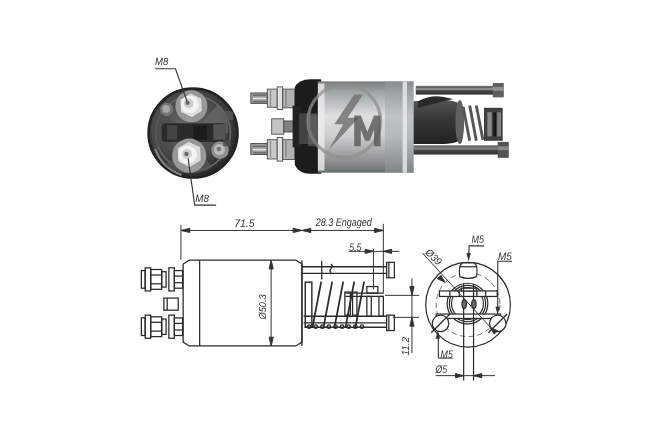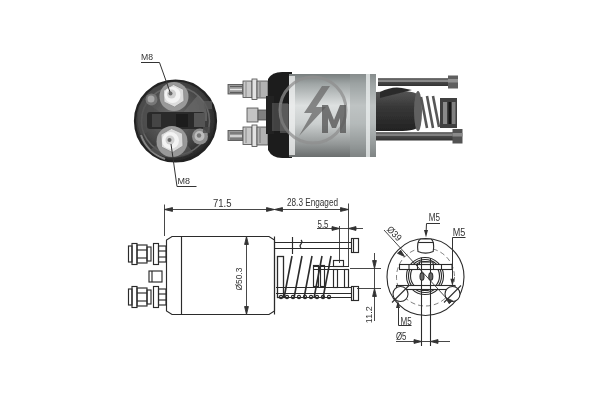--- a/index.html
+++ b/index.html
@@ -1,16 +1,16 @@
 <!DOCTYPE html>
 <html><head>
 <meta charset="utf-8">
 <style>
 html,body{margin:0;padding:0;background:#fff;}
-#stage{position:relative;width:600px;height:400px;background:#fff;overflow:hidden;}
+#stage{position:relative;width:600px;height:400px;background:#fff;overflow:hidden;font-style:italic;}
 svg text{font-family:"Liberation Sans",sans-serif;fill:#333;}
 </style>
 </head>
 <body>
 <div id="stage">
 <svg width="600" height="400" viewBox="0 0 600 400" xmlns="http://www.w3.org/2000/svg">
 <defs>
 <radialGradient id="capg" cx="45%" cy="42%" r="62%">
   <stop offset="0%" stop-color="#6a6a6a"></stop>
   <stop offset="55%" stop-color="#4c4c4c"></stop>

